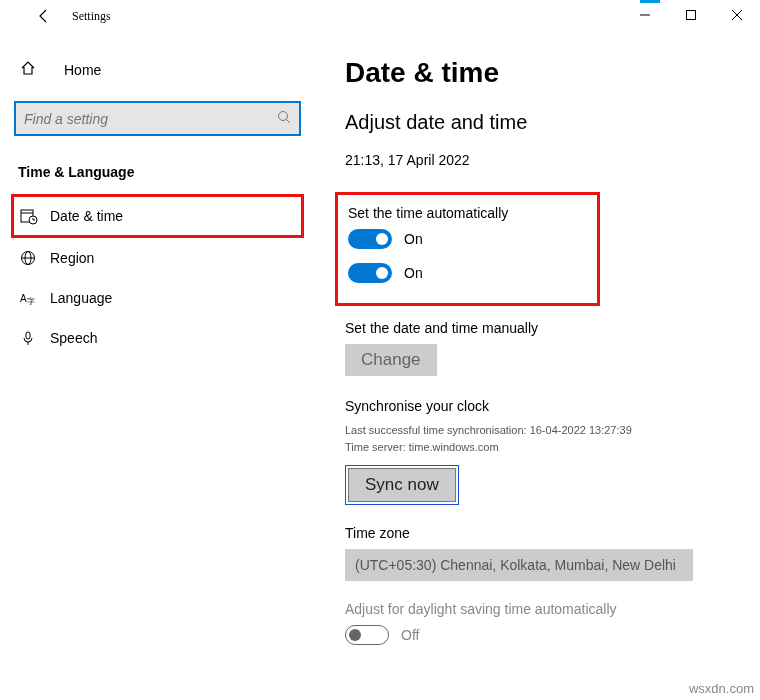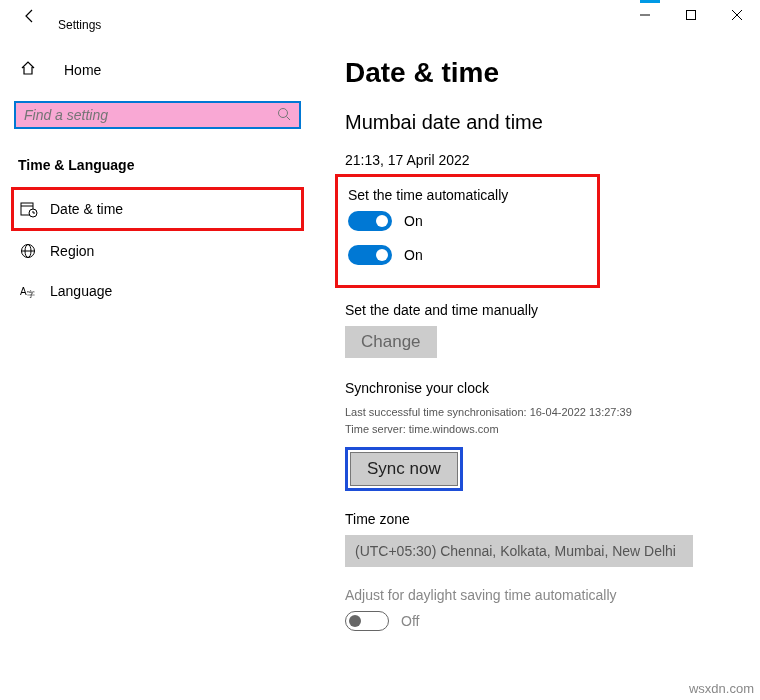--- a/index.html
+++ b/index.html
@@ -9,22 +9,23 @@
       color: #000;
       background: #fff;
       width: 760px;
       height: 700px;
       overflow: hidden;
       position: relative;
     }
     .titlebar {
       height: 32px;
       display: flex;
-      align-items: flex-end;
-      padding-left: 10px;
+      align-items: center;
+      padding-left: 24px;
+      font-family: Liberation Serif, serif;
     }
     .back-btn {
       width: 40px;
       height: 32px;
       display: flex;
       align-items: center;
       justify-content: center;
       cursor: pointer;
     }
     .title-text {
@@ -56,26 +57,26 @@
     .home-row {
       display: flex;
       align-items: center;
       padding: 8px 6px;
       cursor: pointer;
       gap: 16px;
     }
     .home-row .icon { width: 28px; }
     .search-box {
       margin-top: 14px;
-      height: 28px;
+      height: 35px;
       border: 2px solid #0078d4;
       display: flex;
       align-items: center;
       padding: 6px 8px;
-      background: #f9a8d4;
+      background: #e5e5e5;
     }
     .search-box input {
       flex: 1;
       border: none;
       outline: none;
       font-size: 14px;
       font-style: italic;
       color: #666;
       background: transparent;
     }
@@ -106,21 +107,21 @@
       font-weight: 600;
       margin-bottom: 22px;
     }
     h2 {
       font-size: 20px;
       font-weight: 400;
       margin-bottom: 18px;
     }
     .datetime-val {
       font-size: 14px;
-      margin-bottom: 6px;
+      margin-bottom: 24px;
     }
     .red-box {
       border: 3px solid #e11;
       padding: 10px 10px 6px 10px;
       margin-left: -10px;
       margin-bottom: 14px;
       width: 265px;
     }
     .setting-label {
       font-size: 14px;
@@ -154,21 +155,21 @@
       font-size: 17px;
       color: #666;
       cursor: pointer;
       margin-bottom: 22px;
     }
     .btn.dark {
       color: #222;
       border: 1px solid #777;
     }
     .sync-btn-wrap {
-      border: 3px solid #1d4ed8;
+      border: 1px solid #1d4ed8;
       display: inline-block;
       padding: 2px;
       margin-bottom: 20px;
     }
     .sync-btn-wrap .btn { margin-bottom: 0; }
     .section-h {
       font-size: 14px;
       font-weight: 400;
       margin-bottom: 8px;
     }
@@ -281,25 +282,35 @@
     <div class="nav-item">
       <span class="icon">
         <svg width="16" height="16" viewBox="0 0 16 16">
             <text x="0" y="12" font-size="10" fill="#000">A</text>
             <text x="7" y="14" font-size="8" fill="#000">字</text>
           </svg>
       </span>
       <span>Language</span>
     </div>
 
+    <div class="nav-item">
+      <span class="icon">
+        <svg width="16" height="16" viewBox="0 0 16 16">
+            <rect x="6" y="2" width="4" height="7" rx="2" stroke="#000" fill="none"></rect>
+            <path d="M4 8 a4 4 0 0 0 8 0" stroke="#000" fill="none"></path>
+            <line x1="8" y1="12" x2="8" y2="15" stroke="#000"></line>
+          </svg>
+      </span>
+      <span>Speech</span>
+    </div>
   </div>
 
   <div class="main">
     <h1>Date &amp; time</h1>
-    <h2>Mumbai date and time</h2>
+    <h2>Adjust date and time</h2>
     <div class="datetime-val">21:13, 17 April 2022</div>
 
     <div class="red-box">
       <div class="setting-label">Set the time automatically</div>
       <div class="toggle-row">
         <div class="toggle on">
             <div class="knob"></div>
           </div>
         <span>On</span>
       </div>

